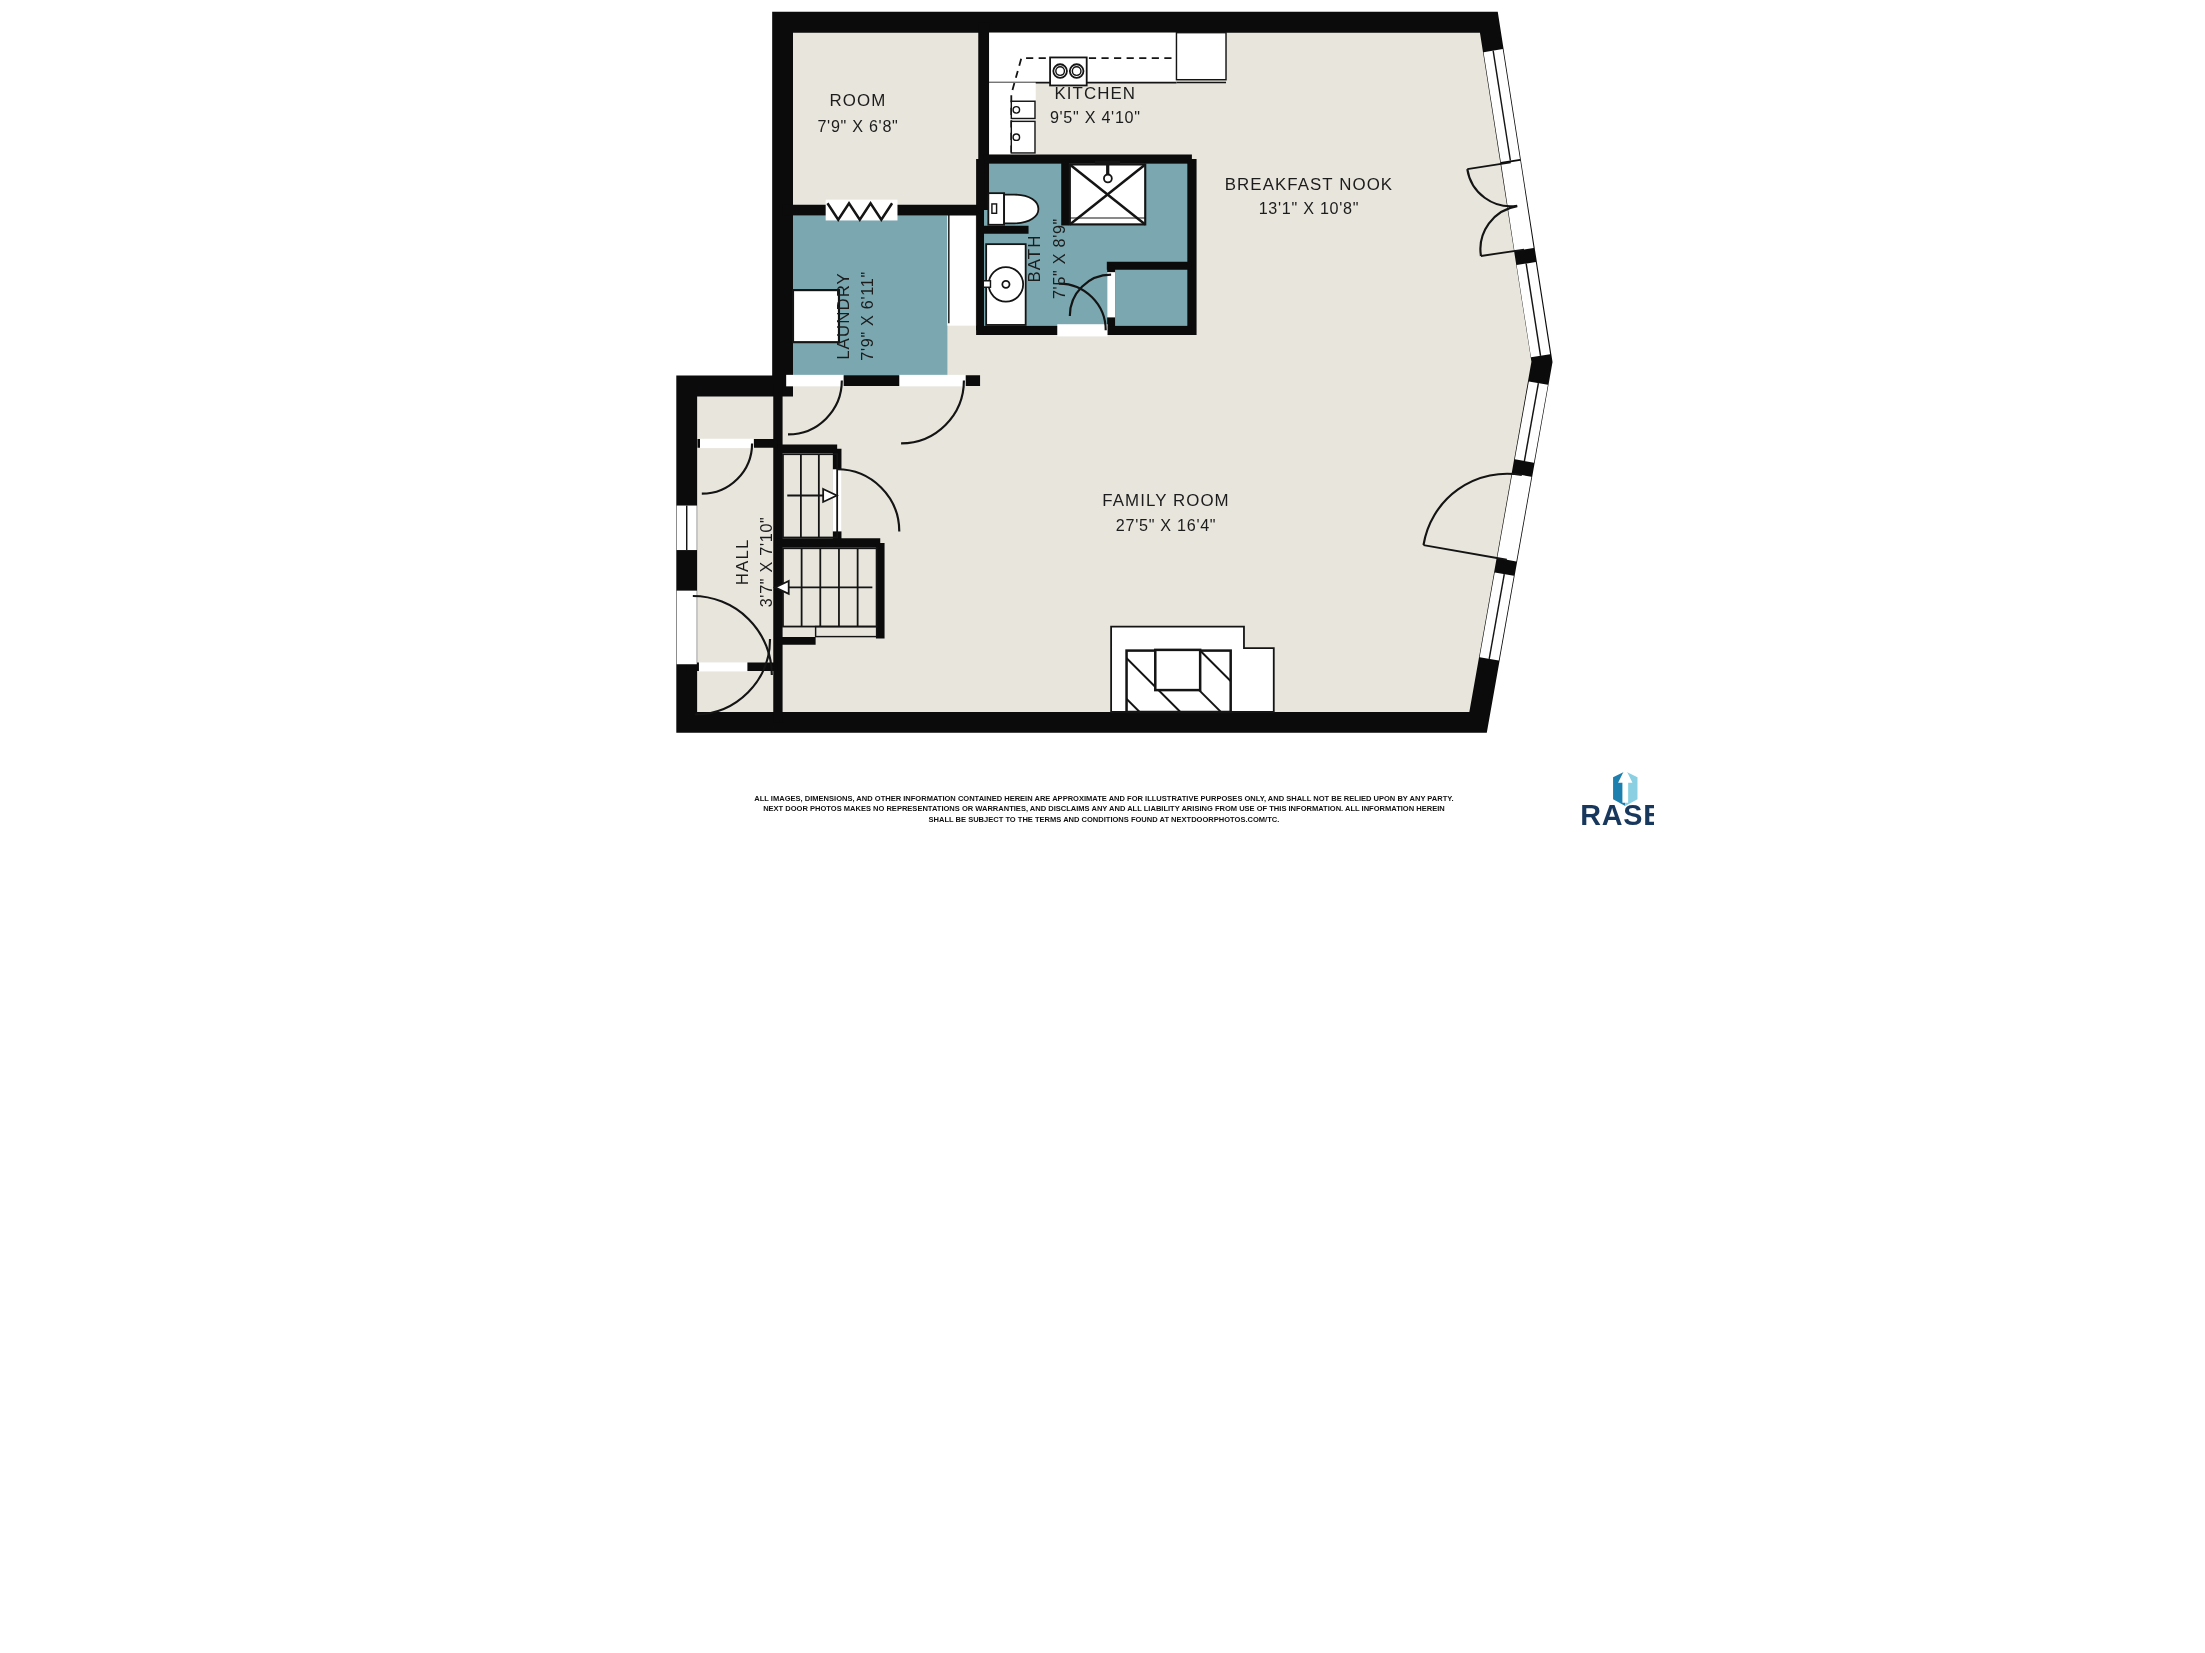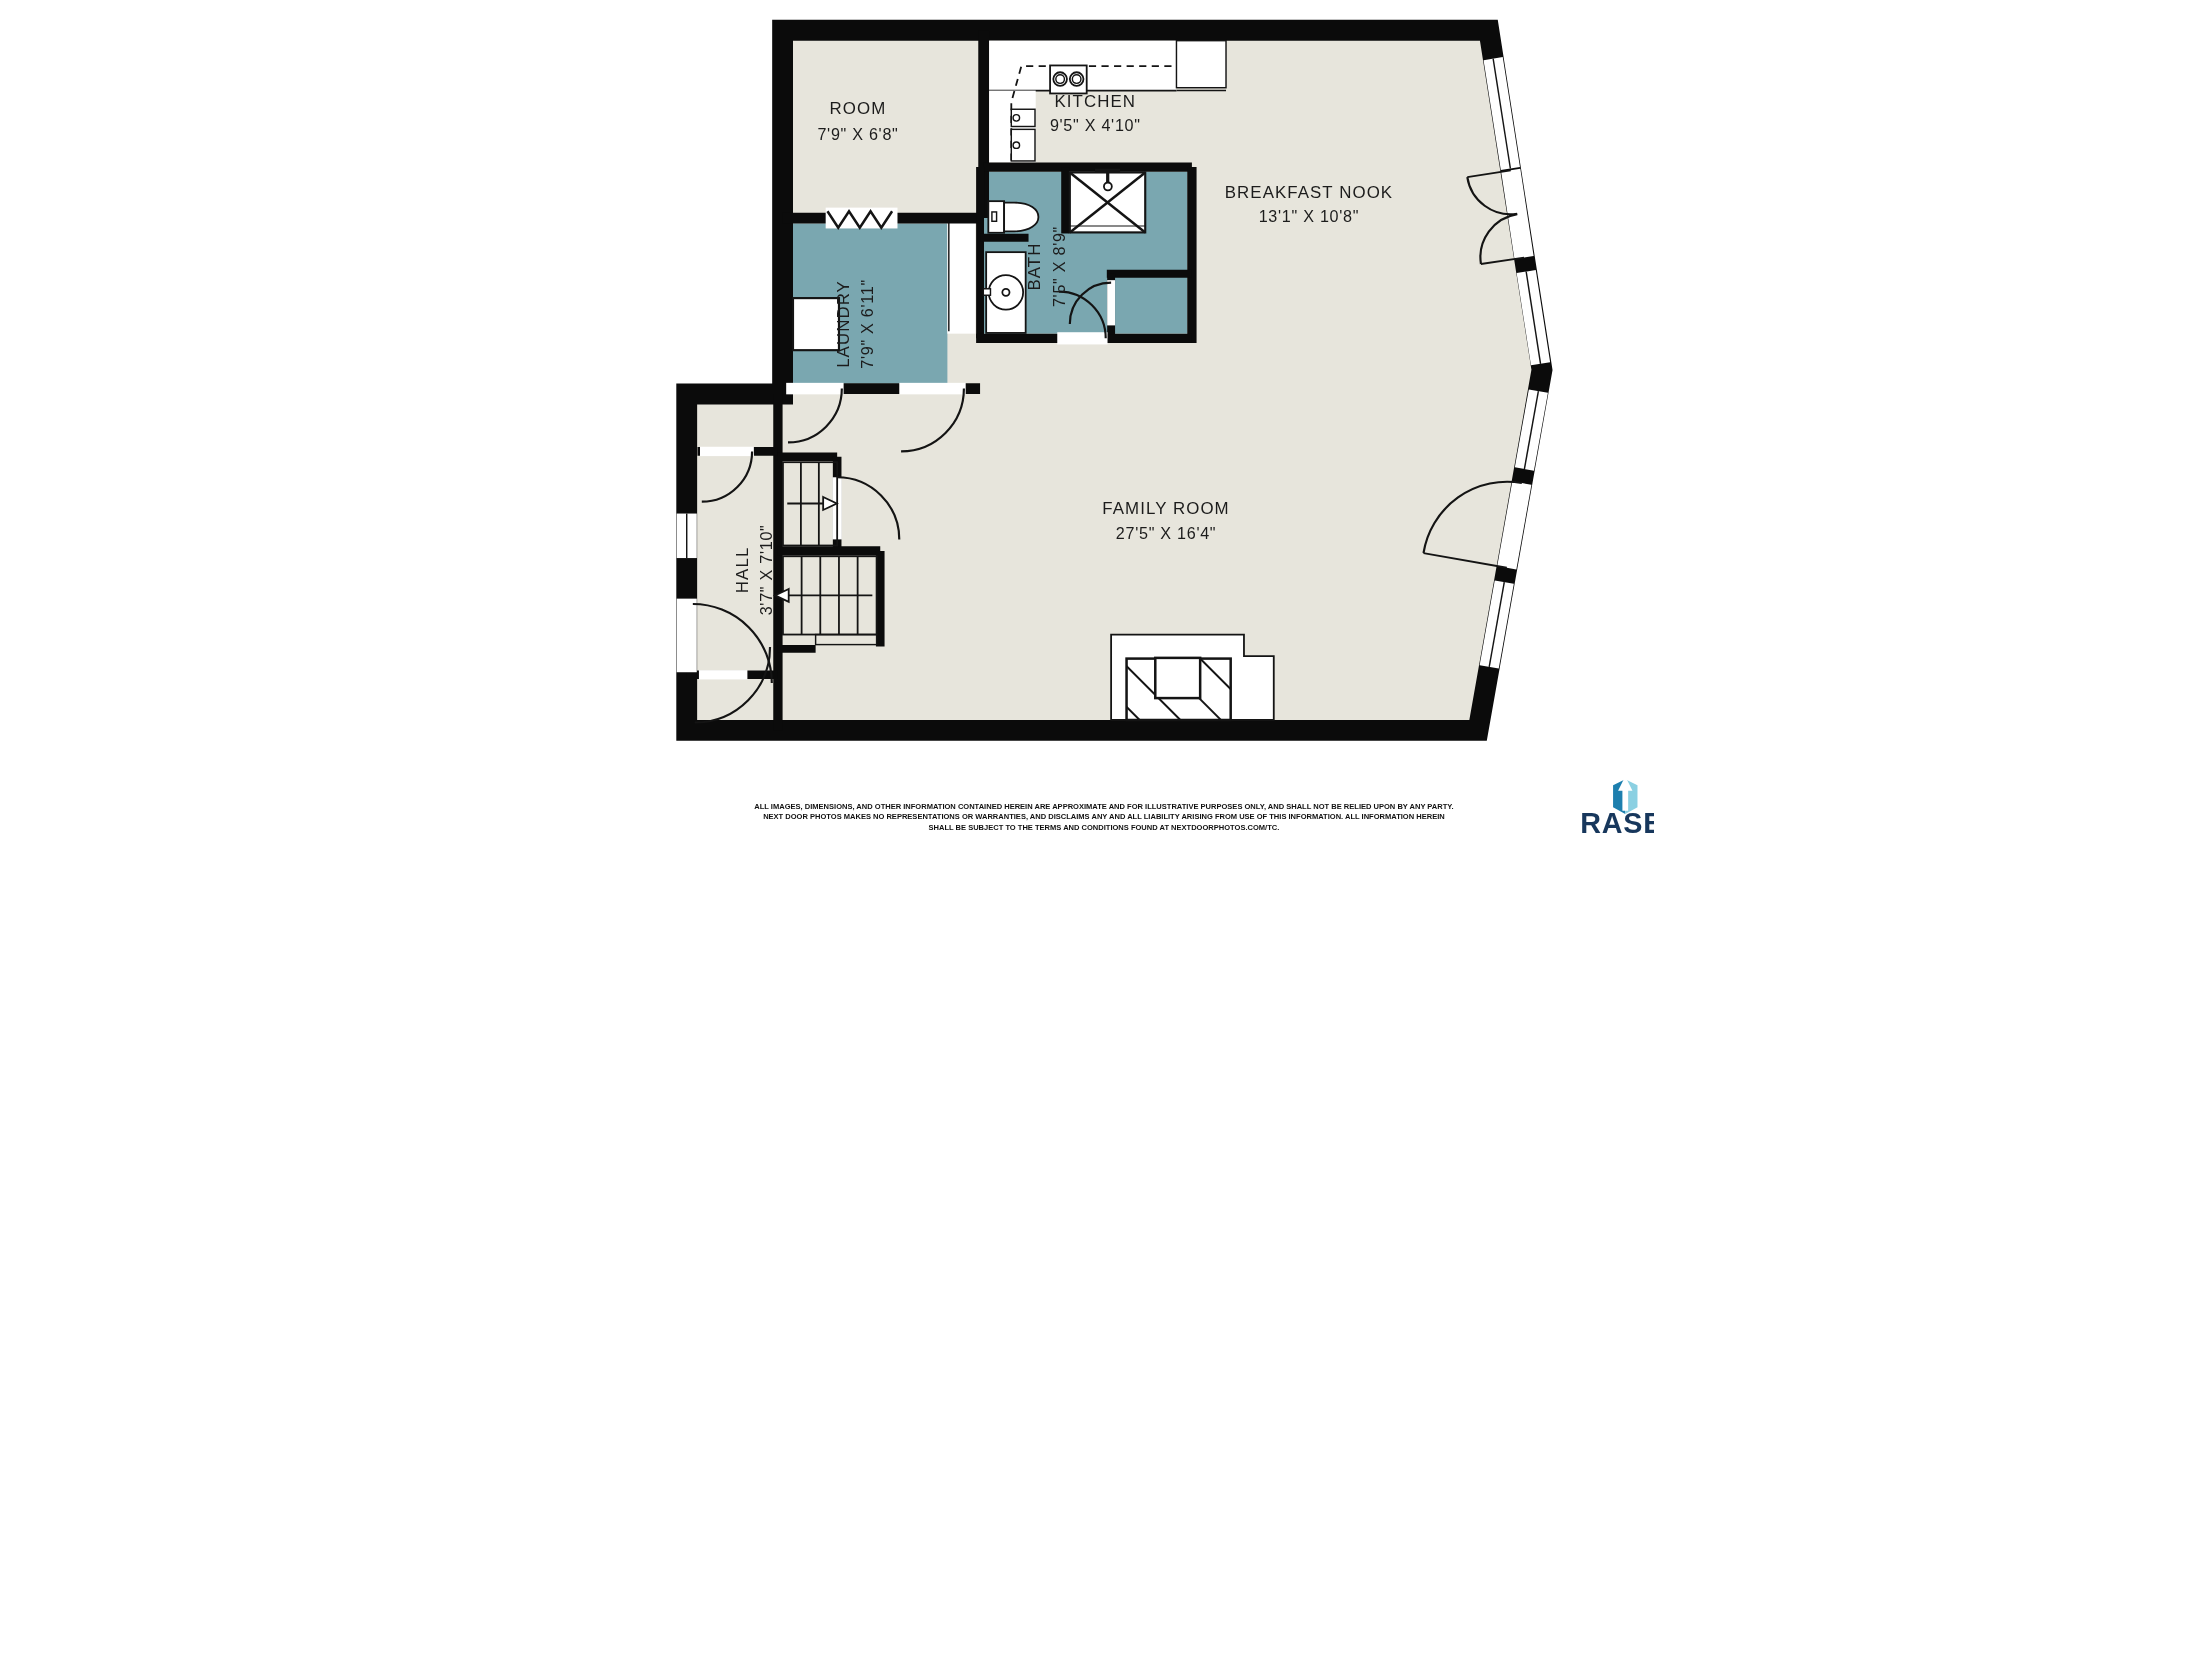--- a/index.html
+++ b/index.html
@@ -1,16 +1,16 @@
 <!DOCTYPE html>
 <html style="font-size:11.5px"><head>
 <meta charset="utf-8">
 <style>
   html,body{margin:0;padding:0;background:#ffffff;}
-  .page{width:100vw;max-width:1103px;margin:8px auto;}
+  .page{width:100vw;max-width:1103px;margin:0 auto;}
   svg{display:block;width:100%;height:auto;}
   text{font-family:"Liberation Sans", sans-serif;fill:#1c1c1c;}
   .room-name{font-size:47px;letter-spacing:3px;}
   .room-dims{font-size:45px;letter-spacing:2px;}
   .disclaimer{font-size:21px;font-weight:700;letter-spacing:0px;fill:#111;}
   .logo-text{font-size:80px;font-weight:700;letter-spacing:2px;fill:#17375c;}
   .wall{stroke:#0b0b0b;fill:none;}
   .thin{stroke:#141414;fill:none;}
   .fix{stroke:#141414;fill:#ffffff;}
   .gap{fill:#ffffff;stroke:none;}

